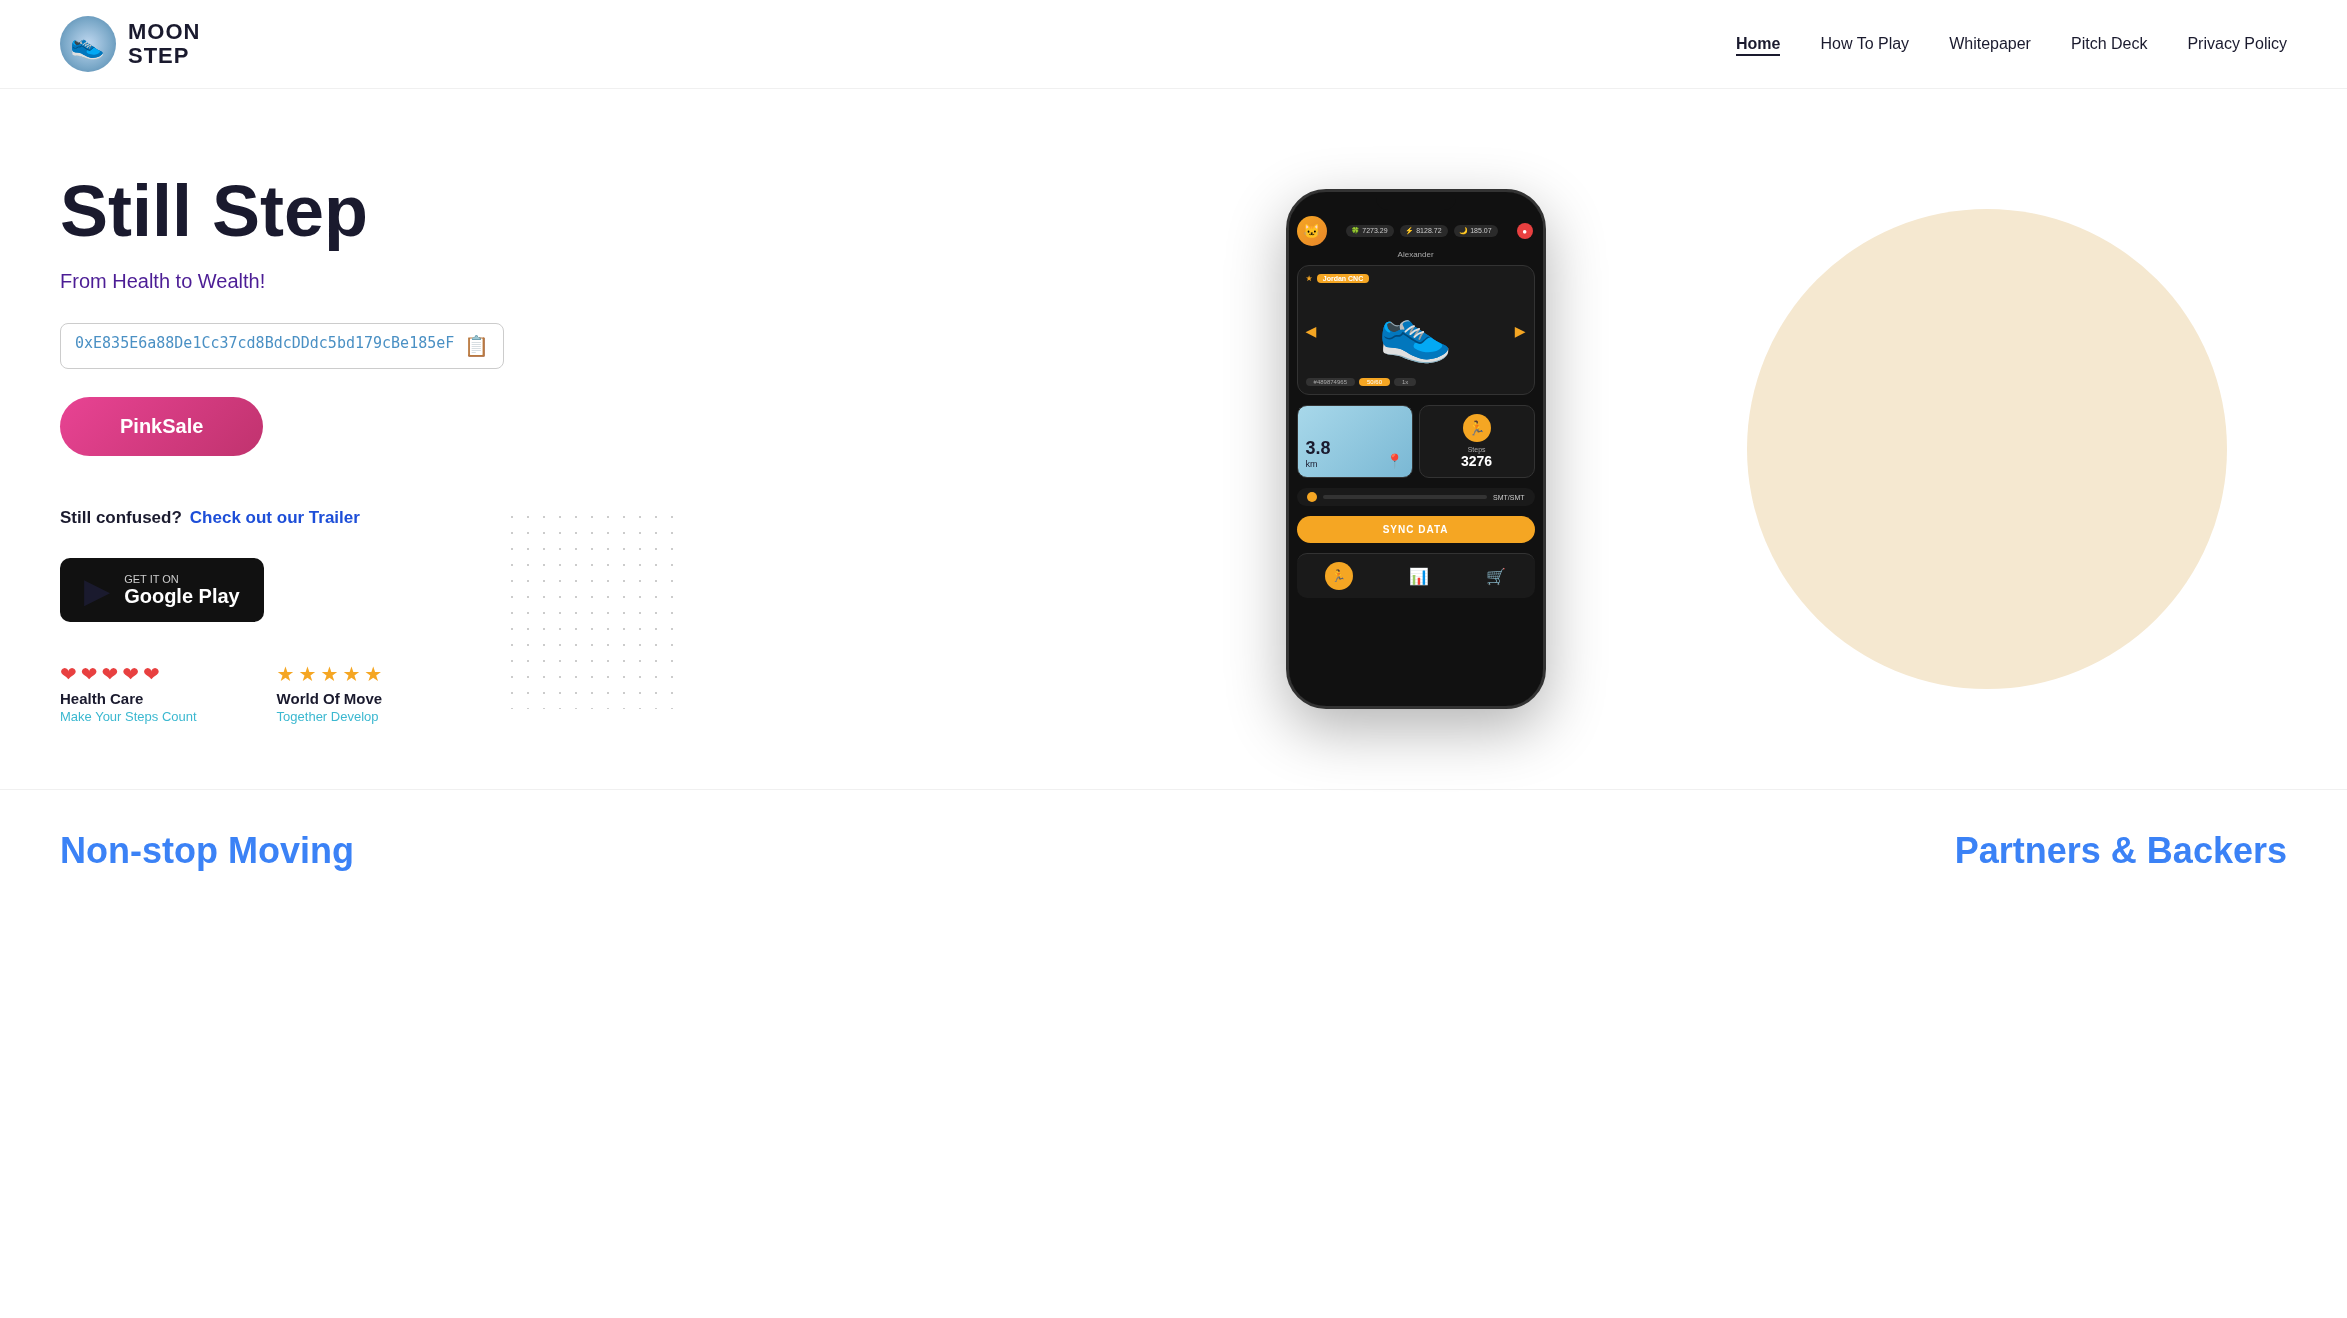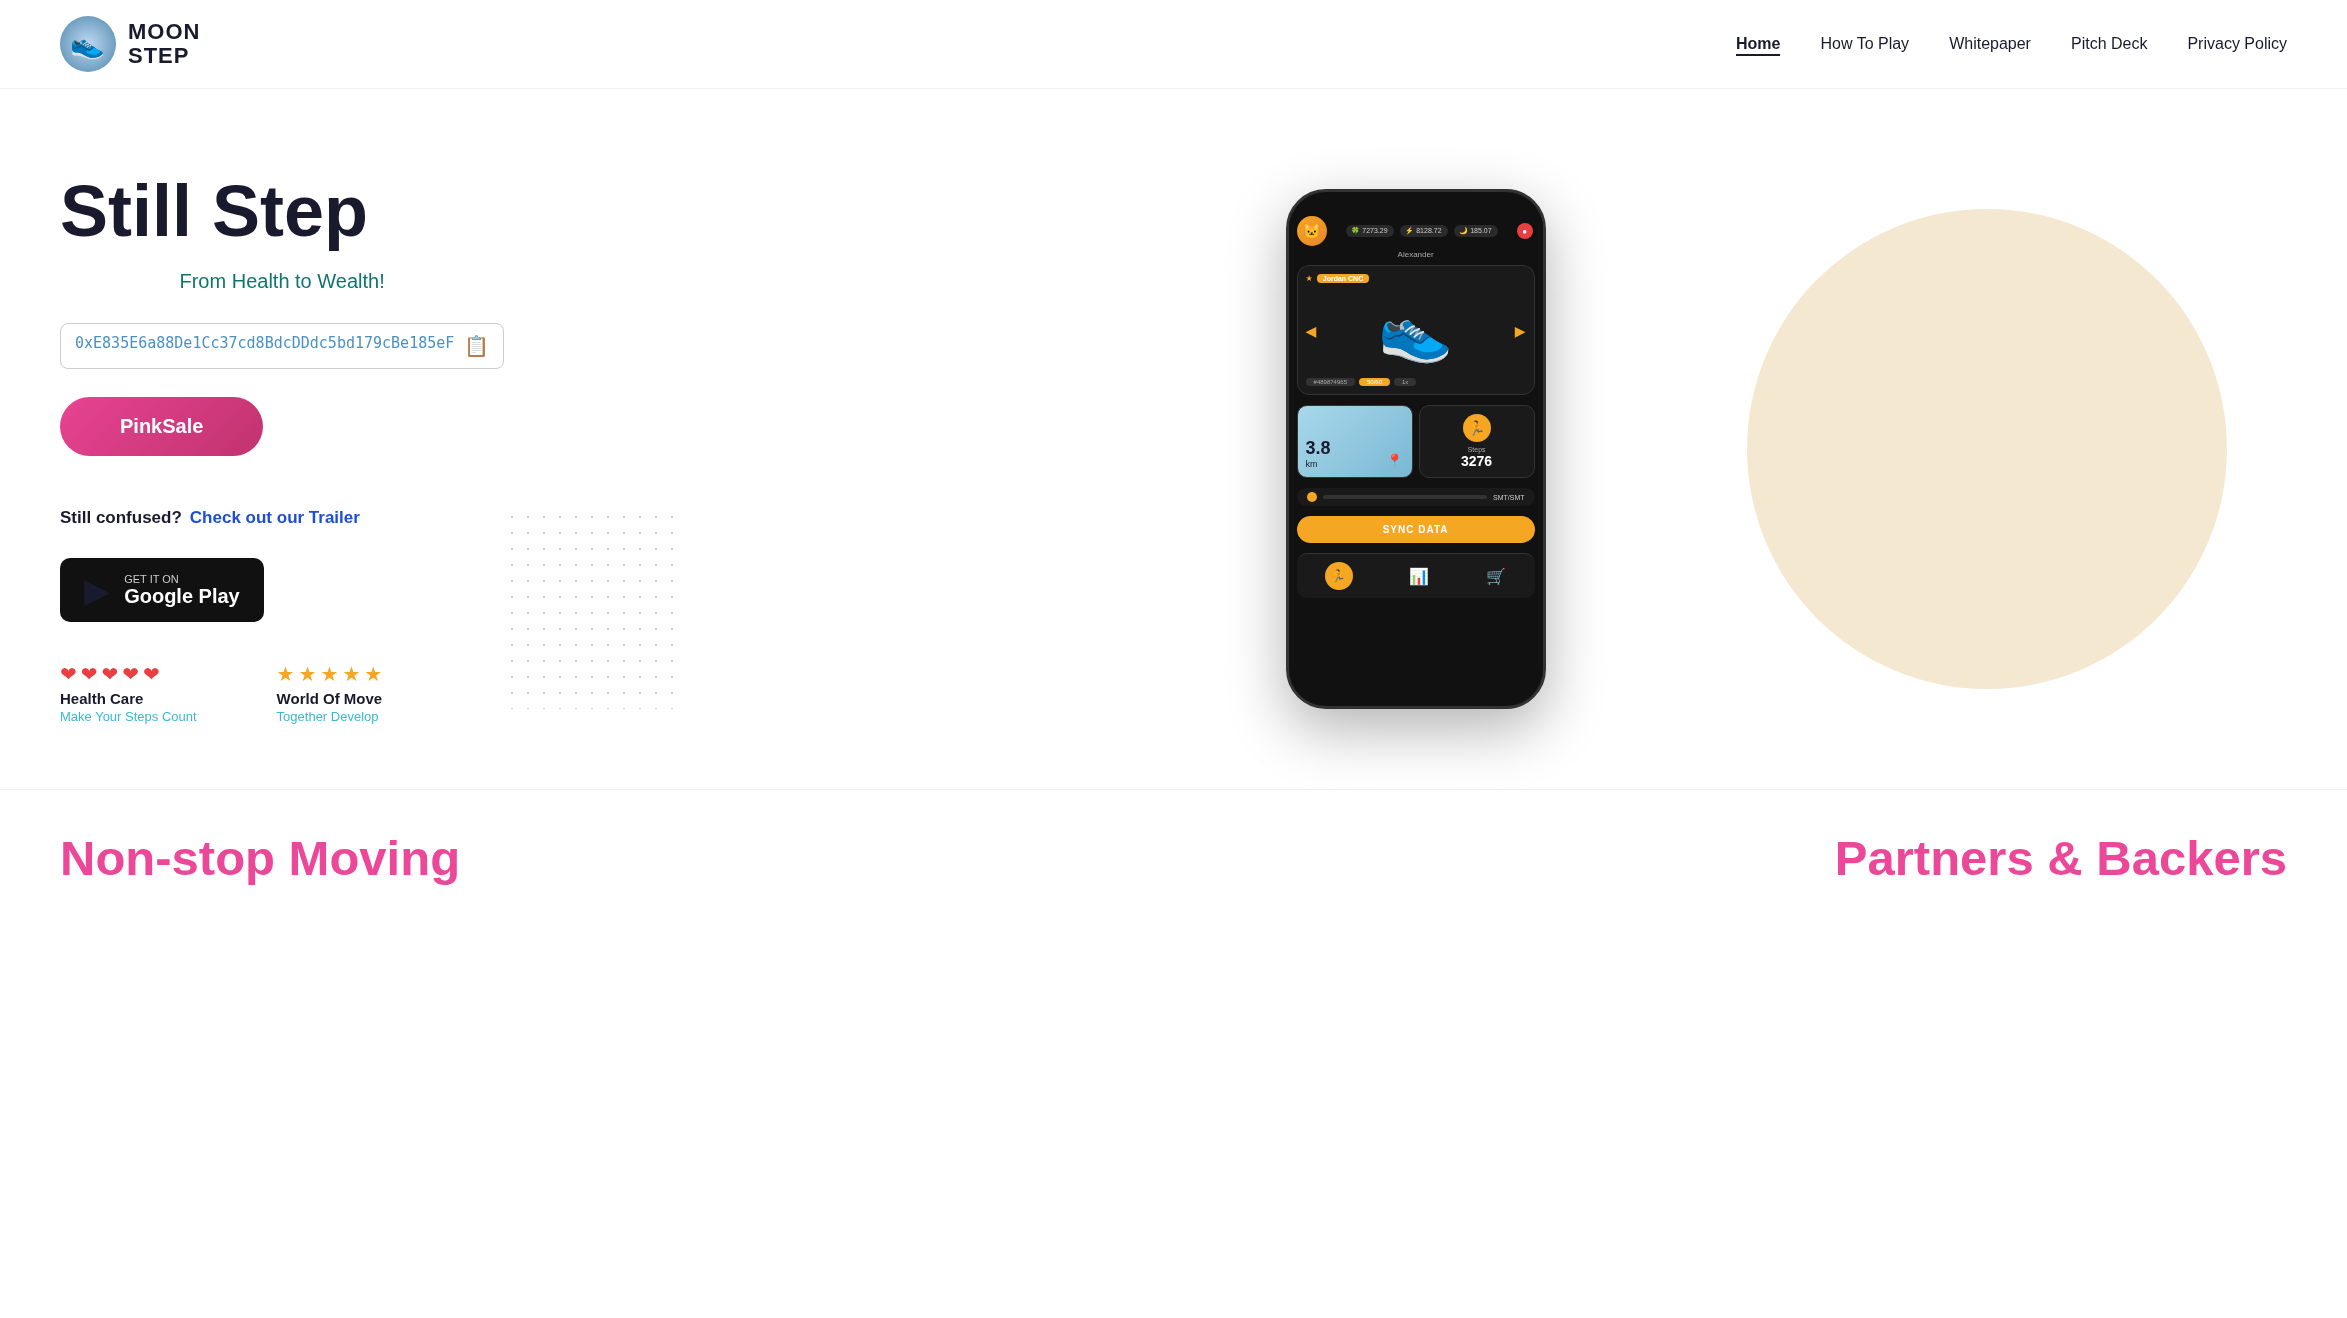--- a/index.html
+++ b/index.html
@@ -65,24 +65,23 @@
     }
     .hero-title {
       font-size: 72px;
       font-weight: 900;
       color: #1a1a2e;
       line-height: 1.05;
       margin-bottom: 20px;
     }
     .hero-subtitle {
       font-size: 20px;
-      color: #0f766e;
+      color: #4c1d95;
       margin-bottom: 30px;
       font-weight: 400;
-      text-align: center;
     }
     .contract-box {
       display: flex;
       align-items: flex-start;
       border: 1.5px solid #ccc;
       border-radius: 8px;
       padding: 10px 14px;
       background: #fff;
       margin-bottom: 28px;
       max-width: 520px;
@@ -437,23 +436,23 @@
     }
 
     
     .bottom-sections {
       display: flex;
       justify-content: space-between;
       padding: 40px 60px;
       border-top: 1px solid #f0f0f0;
     }
     .section-title {
-      font-size: 49px;
+      font-size: 36px;
       font-weight: 900;
-      color: #ec4899;
+      color: #3b82f6;
     }
 
     
     .phone-name {
       font-size: 8px;
       color: #aaa;
       text-align: center;
       margin-bottom: 2px;
     }
   </style>

